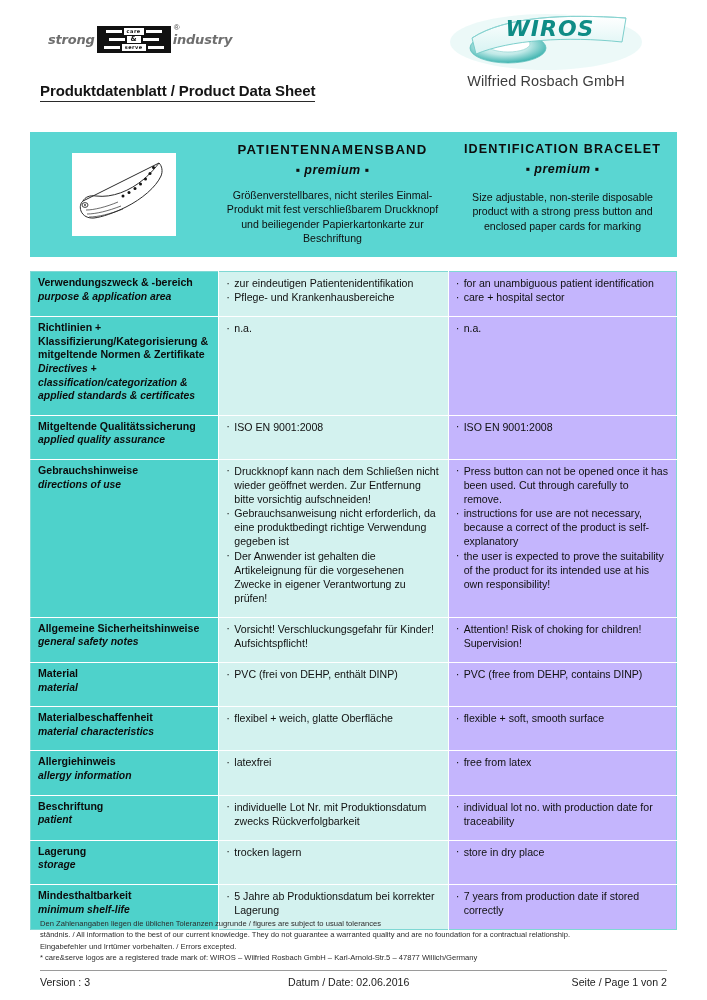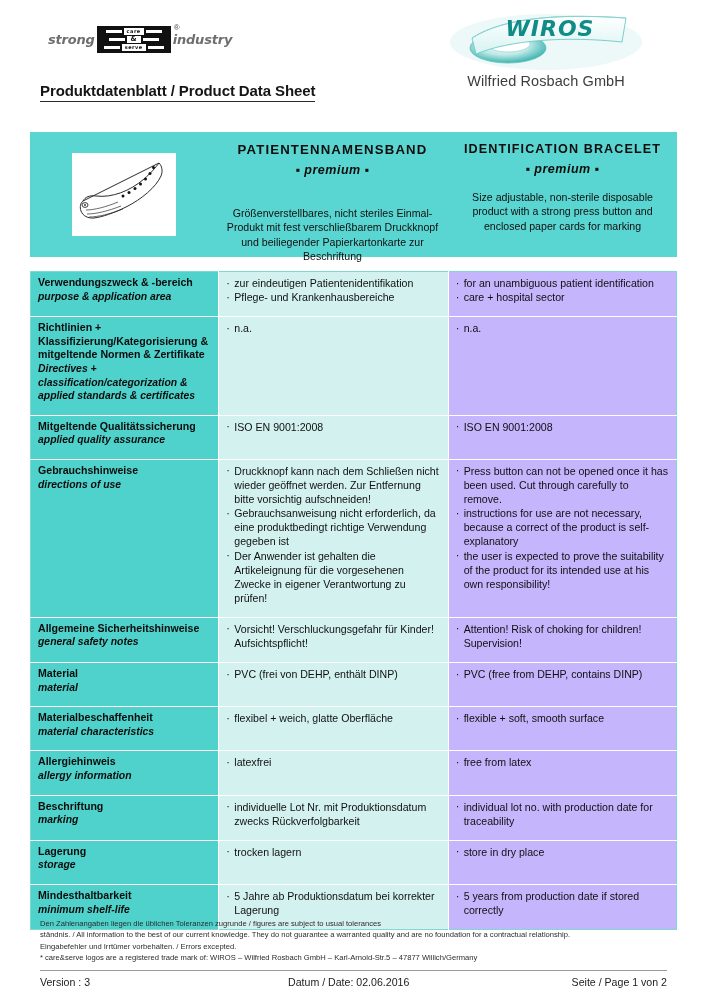--- a/index.html
+++ b/index.html
@@ -96,21 +96,21 @@
     font-size: 13.2px; font-weight: 700; letter-spacing: 1.15px;
     color: #0d0d0d; white-space: nowrap;
   }
   .band-col.en .band-title { font-size: 12.6px; letter-spacing: 1.1px; }
   .band-sub {
     font-size: 12.5px; font-weight: 700; font-style: italic;
     color: #0d0d0d; margin-top: 6px; letter-spacing: 0.5px;
   }
   .band-desc {
     font-size: 10.6px; line-height: 14.4px; color: #0f0f0f;
-    margin-top: 29px; max-width: 215px;
+    margin-top: 11px; max-width: 215px;
   }
   .band-col.en .band-desc { margin-top: 14px; max-width: 205px; }
 
   
   .tbl {
     width: 647px; margin-top: 14px;
     border-collapse: collapse;
     border: 1.2px solid #7fd8d4;
     table-layout: fixed;
   }
@@ -394,21 +394,21 @@
           </td>
           <td class="col-en">
             <ul class="items">
               <li>free from latex</li>
             </ul>
           </td>
         </tr>
         <tr>
           <td class="col-label">
             <div class="lbl-de">Beschriftung</div>
-            <div class="lbl-en">marking</div>
+            <div class="lbl-en">patient</div>
           </td>
           <td class="col-de">
             <ul class="items">
               <li>individuelle Lot Nr. mit Produktionsdatum zwecks Rückverfolgbarkeit</li>
             </ul>
           </td>
           <td class="col-en">
             <ul class="items">
               <li>individual lot no. with production date for traceability</li>
             </ul>
@@ -435,21 +435,21 @@
             <div class="lbl-de">Mindesthaltbarkeit</div>
             <div class="lbl-en">minimum shelf-life</div>
           </td>
           <td class="col-de">
             <ul class="items">
               <li>5 Jahre ab Produktionsdatum bei korrekter Lagerung</li>
             </ul>
           </td>
           <td class="col-en">
             <ul class="items">
-              <li>5 years from production date if stored correctly</li>
+              <li>7 years from production date if stored correctly</li>
             </ul>
           </td>
         </tr>
       </tbody>
   </table>
 
   <div class="footer">
     <div class="fineprint" id="fineprint">
         <div class="ln">Den Zahlenangaben liegen die üblichen Toleranzen zugrunde / figures are subject to usual tolerances</div>
         <div class="ln">ständnis. / All information to the best of our current knowledge. They do not guarantee a warranted quality and are no foundation for a contractual relationship.</div>

